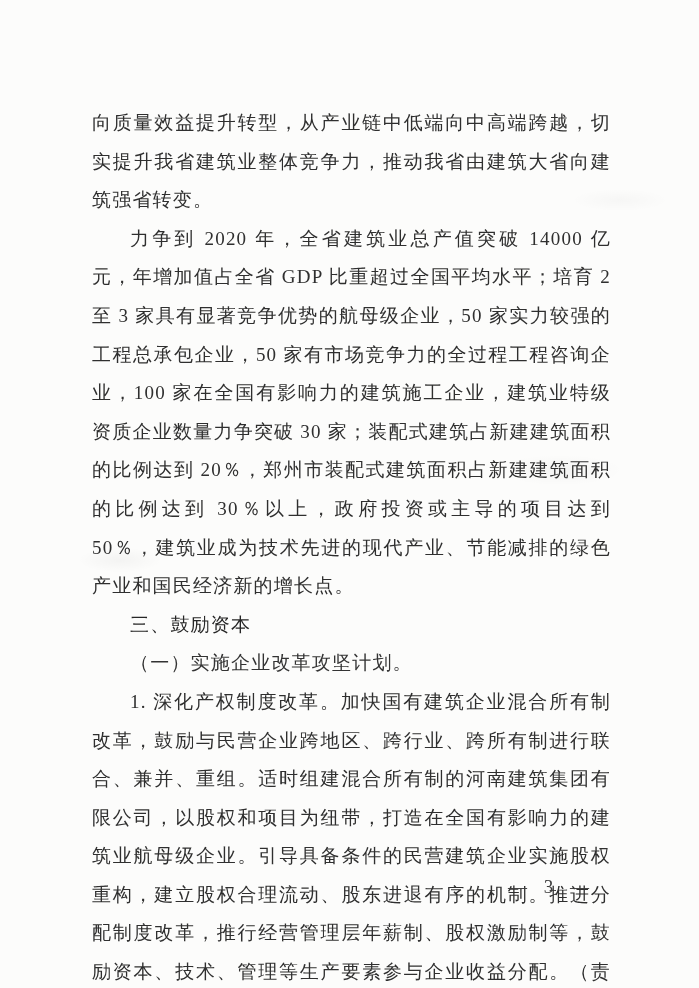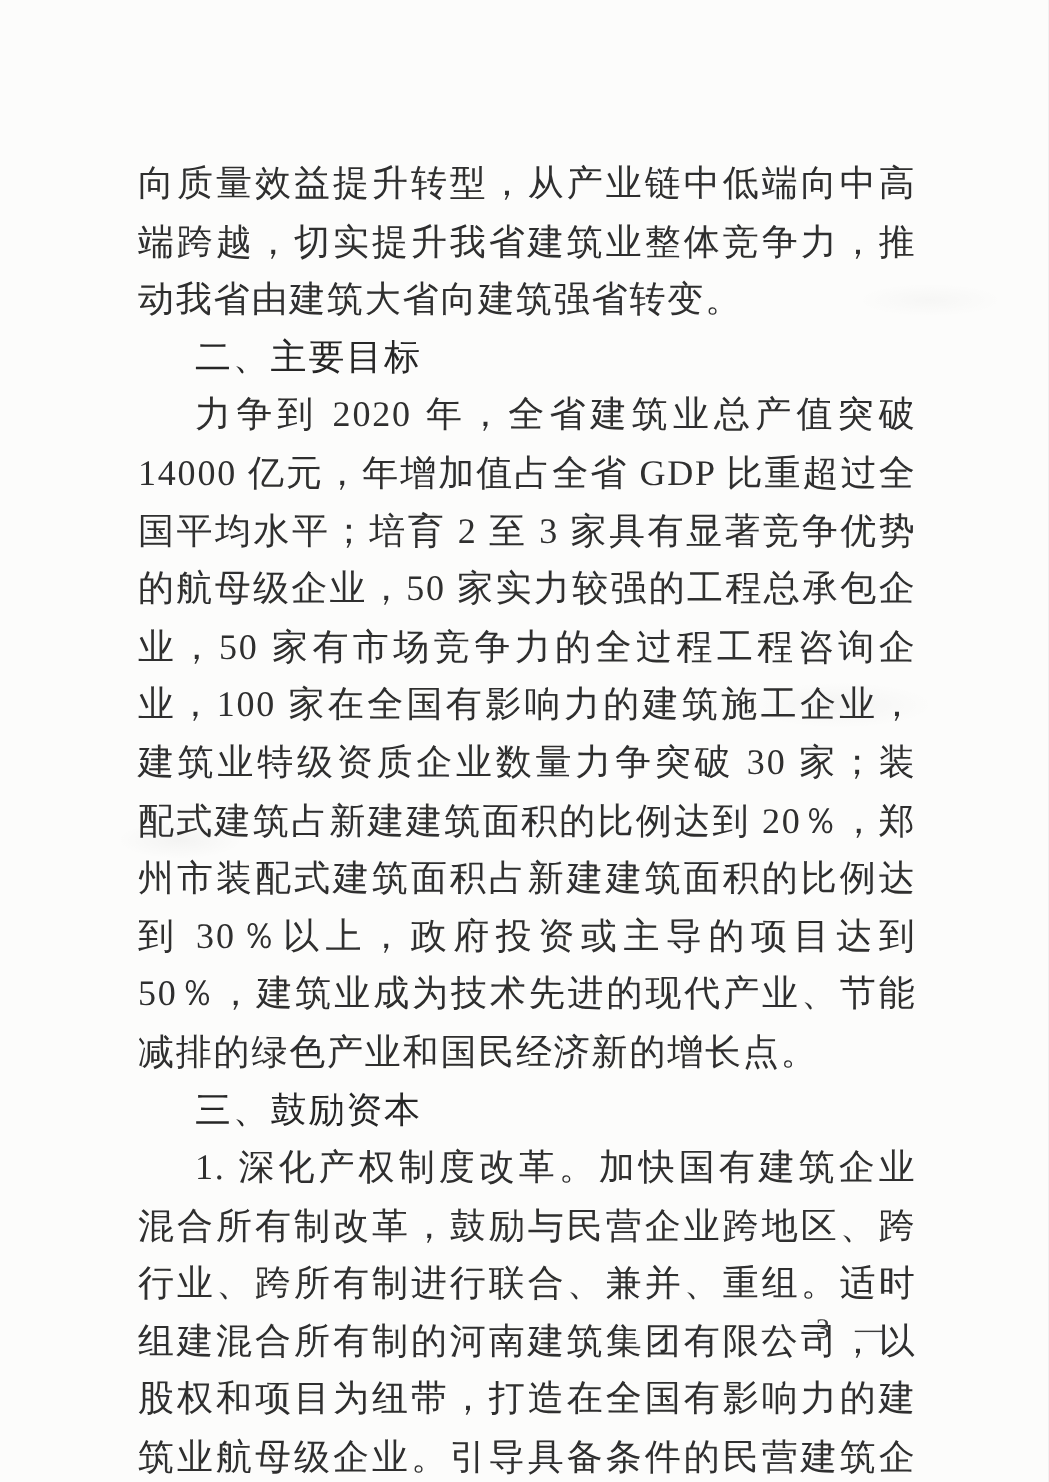--- a/index.html
+++ b/index.html
@@ -23,21 +23,21 @@
     color: #2f2f2f;
   }
   .text-block {
     position: absolute;
     top: 104px;
     left: 92px;
     width: 519px;
   }
   .text-block p, .text-block h2 {
     margin: 0;
-    font-size: 24px;
+    font-size: 19px;
     line-height: 38.6px;
     letter-spacing: 1.2px;
     text-align: justify;
     text-justify: inter-ideograph;
     font-weight: normal;
   }
   .indent {
     text-indent: 38px;
   }
   .heading {
@@ -61,19 +61,19 @@
     color: #3c3c3c;
     font-family: "Liberation Serif", "DejaVu Serif", serif;
   }
 </style>
 </head>
 <body>
 
 <div class="page">
   <div class="text-block">
     <p class="body">向质量效益提升转型，从产业链中低端向中高端跨越，切实提升我省建筑业整体竞争力，推动我省由建筑大省向建筑强省转变。</p>
-    <h2 class="heading">二、主要目标</h2>
     <p class="body indent">力争到 2020 年，全省建筑业总产值突破 14000 亿元，年增加值占全省 GDP 比重超过全国平均水平；培育 2 至 3 家具有显著竞争优势的航母级企业，50 家实力较强的工程总承包企业，50 家有市场竞争力的全过程工程咨询企业，100 家在全国有影响力的建筑施工企业，建筑业特级资质企业数量力争突破 30 家；装配式建筑占新建建筑面积的比例达到 20％，郑州市装配式建筑面积占新建建筑面积的比例达到 30％以上，政府投资或主导的项目达到 50％，建筑业成为技术先进的现代产业、节能减排的绿色产业和国民经济新的增长点。</p>
     <h2 class="heading">三、鼓励资本</h2>
+    <p class="kaiti indent">（一）实施企业改革攻坚计划。</p>
     <p class="body indent">1. 深化产权制度改革。加快国有建筑企业混合所有制改革，鼓励与民营企业跨地区、跨行业、跨所有制进行联合、兼并、重组。适时组建混合所有制的河南建筑集团有限公司，以股权和项目为纽带，打造在全国有影响力的建筑业航母级企业。引导具备条件的民营建筑企业实施股权重构，建立股权合理流动、股东进退有序的机制。推进分配制度改革，推行经营管理层年薪制、股权激励制等，鼓励资本、技术、管理等生产要素参与企业收益分配。（责任单位：省住房城乡建设厅、省政府国资委）</p>
   </div>
   <div class="page-number">— 3 —</div>
 </div>
 
 </body></html>

